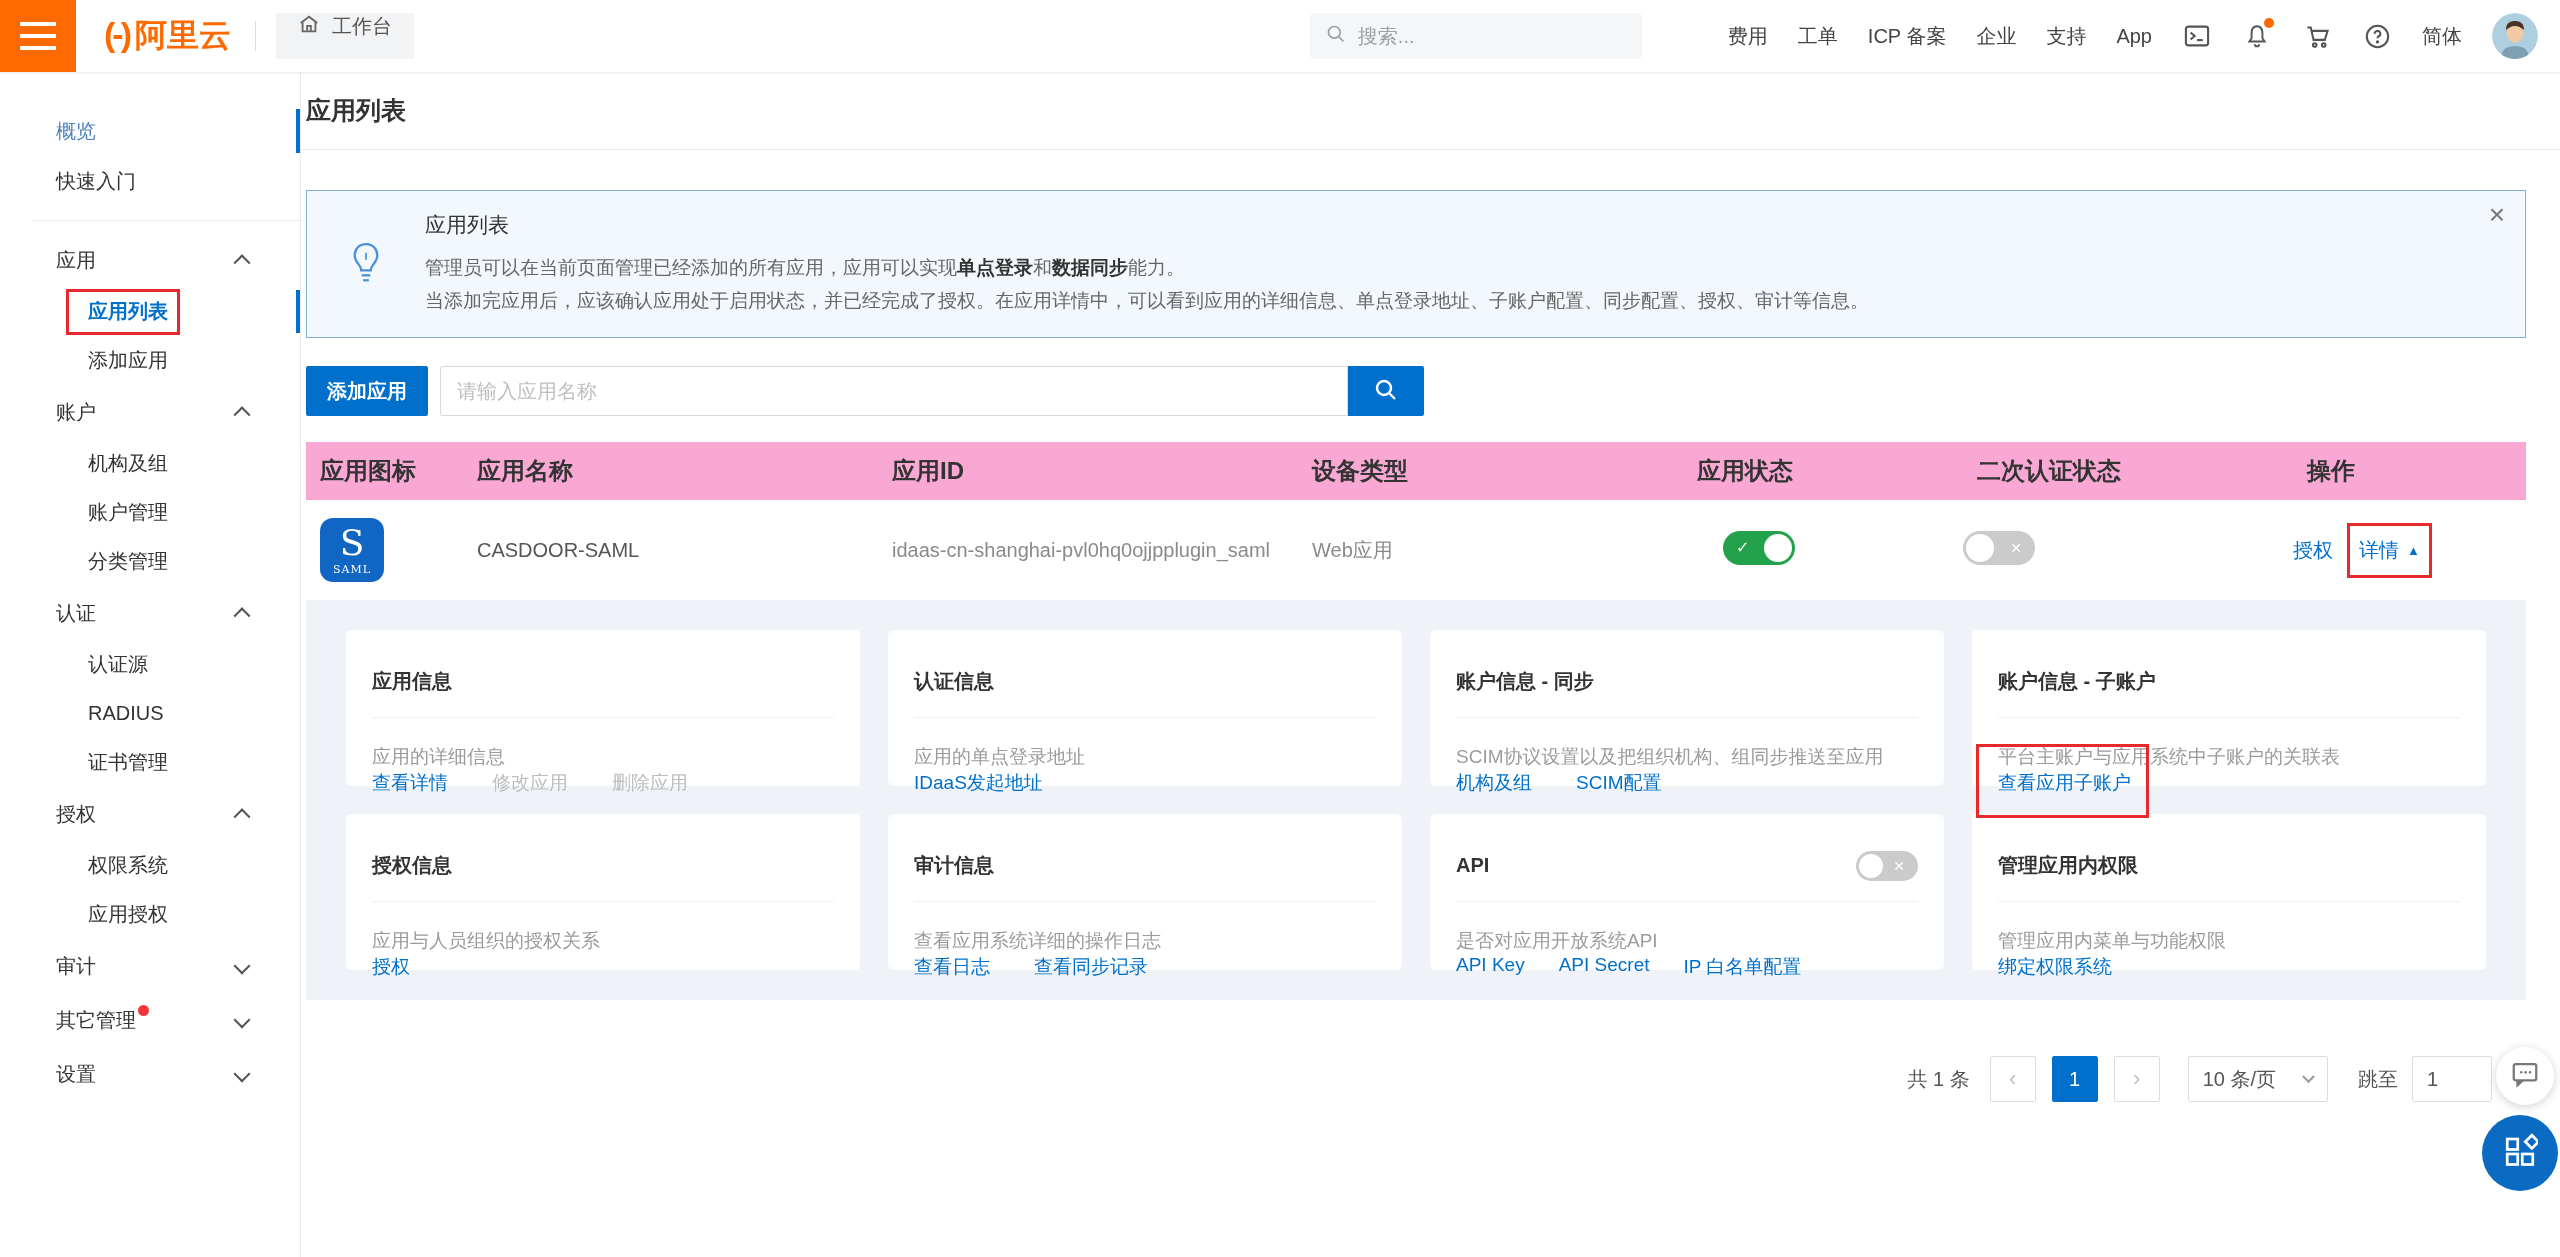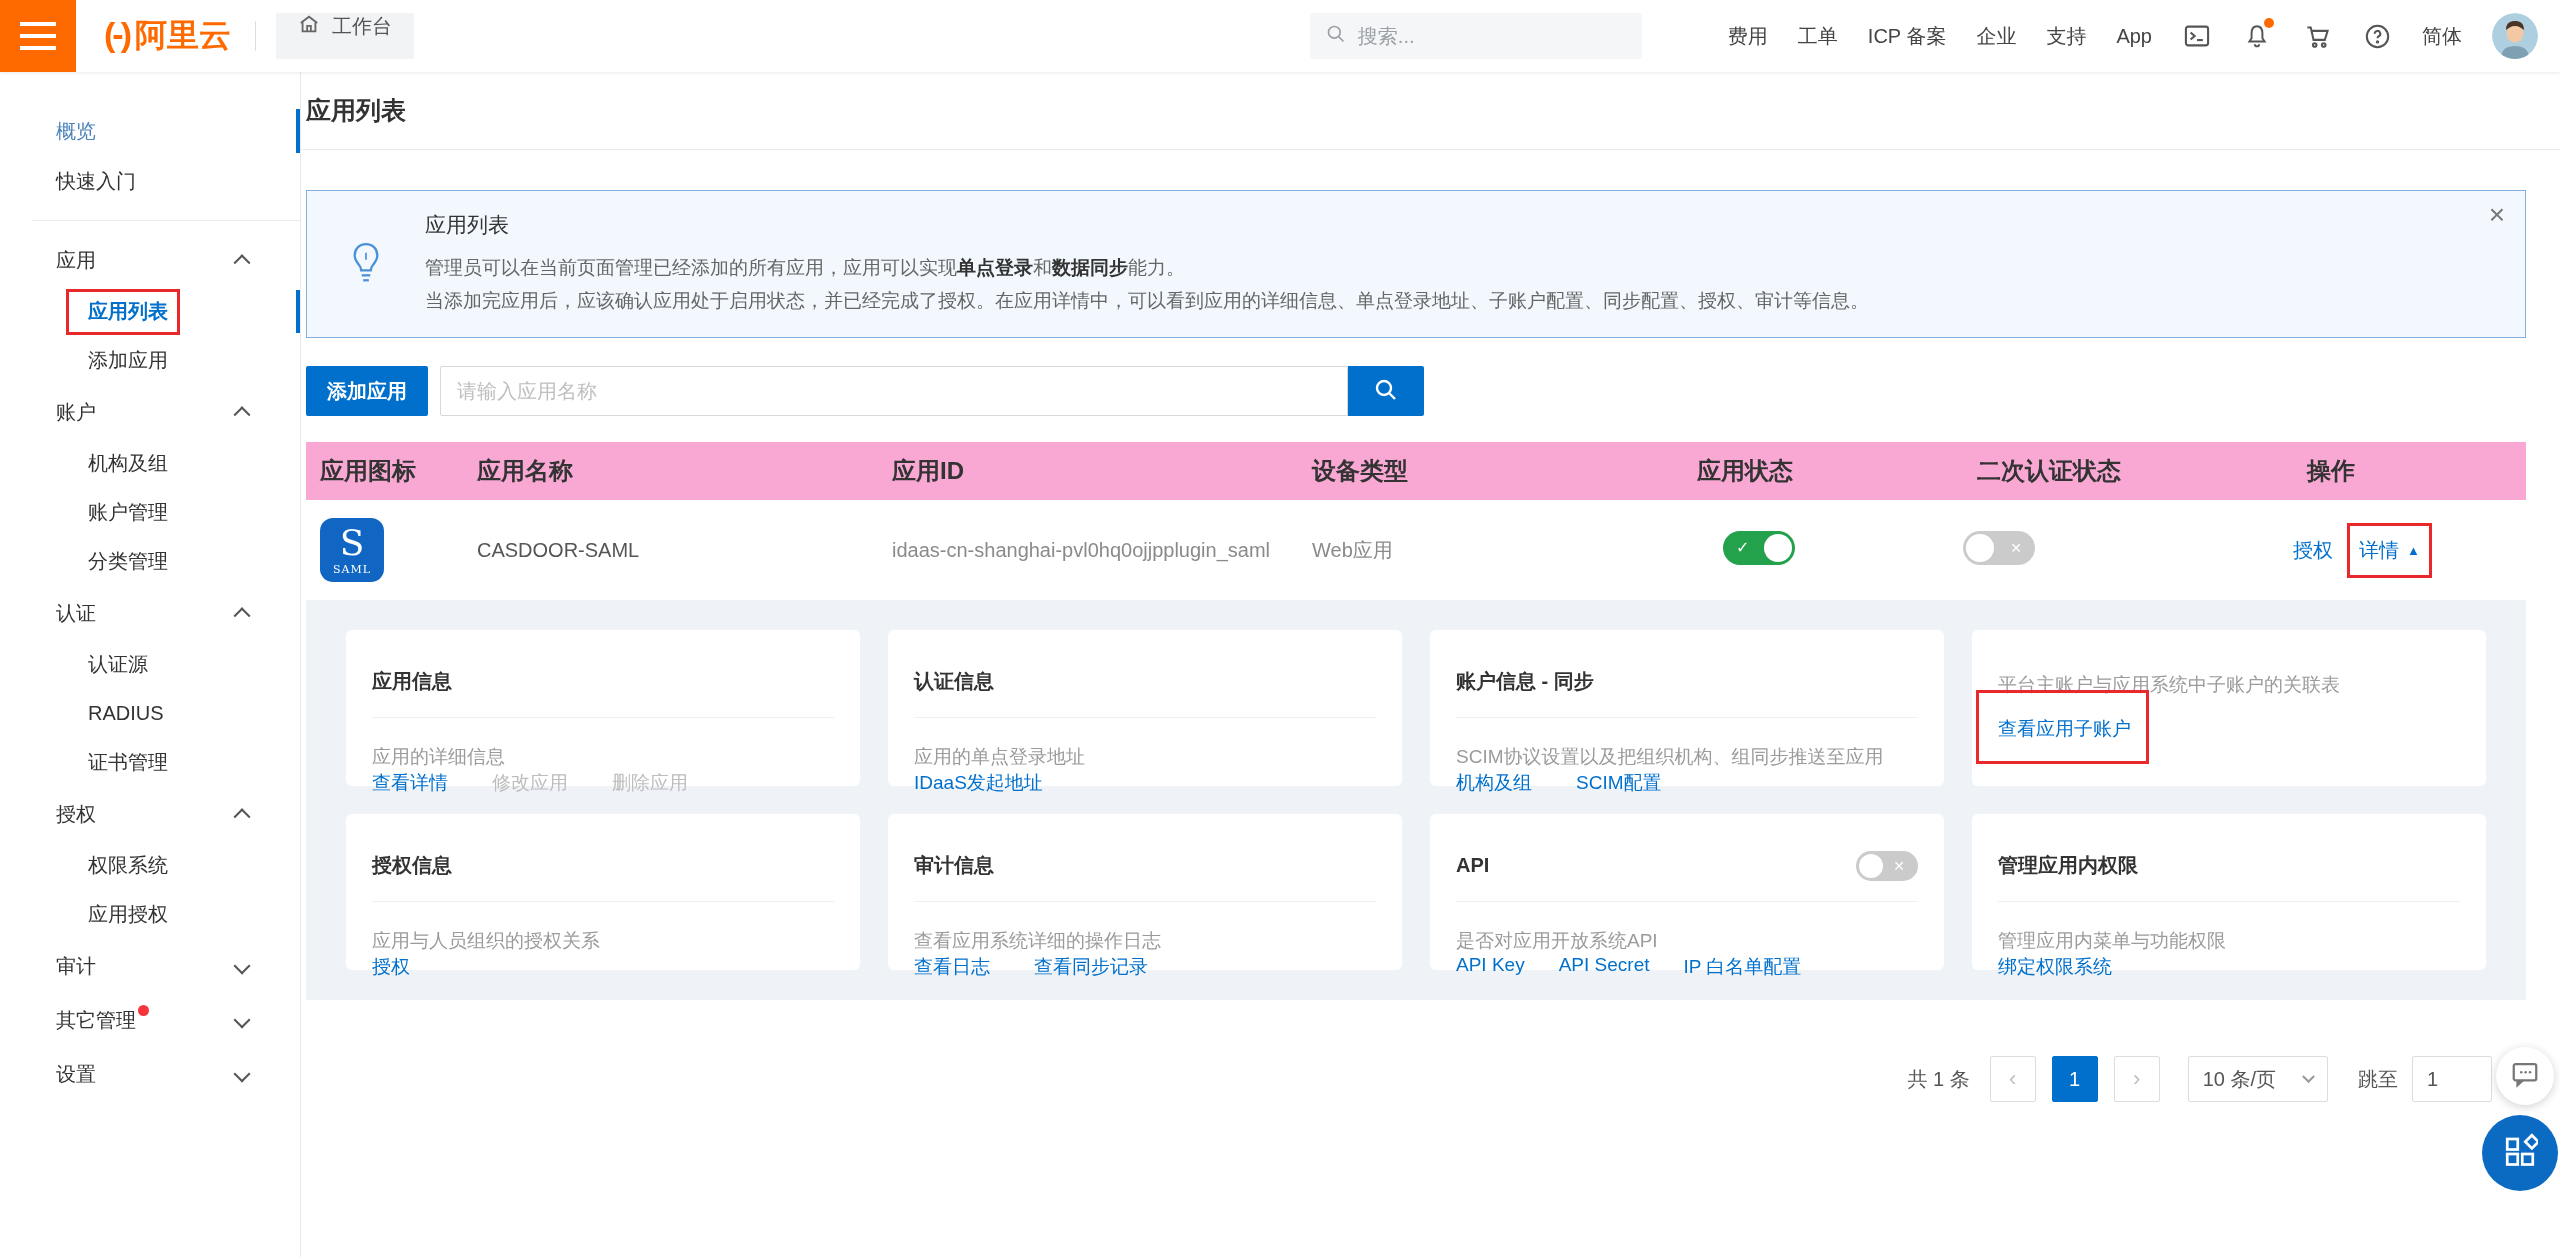--- a/index.html
+++ b/index.html
@@ -373,20 +373,23 @@
               <span class="card-title">账户信息 - 同步</span>
             </div>
           <div class="card-desc">SCIM协议设置以及把组织机构、组同步推送至应用</div>
           <div class="card-links">
             <span class="link">机构及组</span>
             <span class="link">SCIM配置</span>
           </div>
         </div>
 
         <div class="card">
+          <div class="card-head">
+              <span class="card-title">账户信息 - 子账户</span>
+            </div>
           <div class="card-desc">平台主账户与应用系统中子账户的关联表</div>
           <div class="card-links">
             <span class="linkwrap">
               <span class="link">查看应用子账户</span>
               <span class="rframe" style="left:-22px; top:-26px; right:-18px; bottom:-22px;"></span>
             </span>
           </div>
         </div>
 
         <div class="card">

